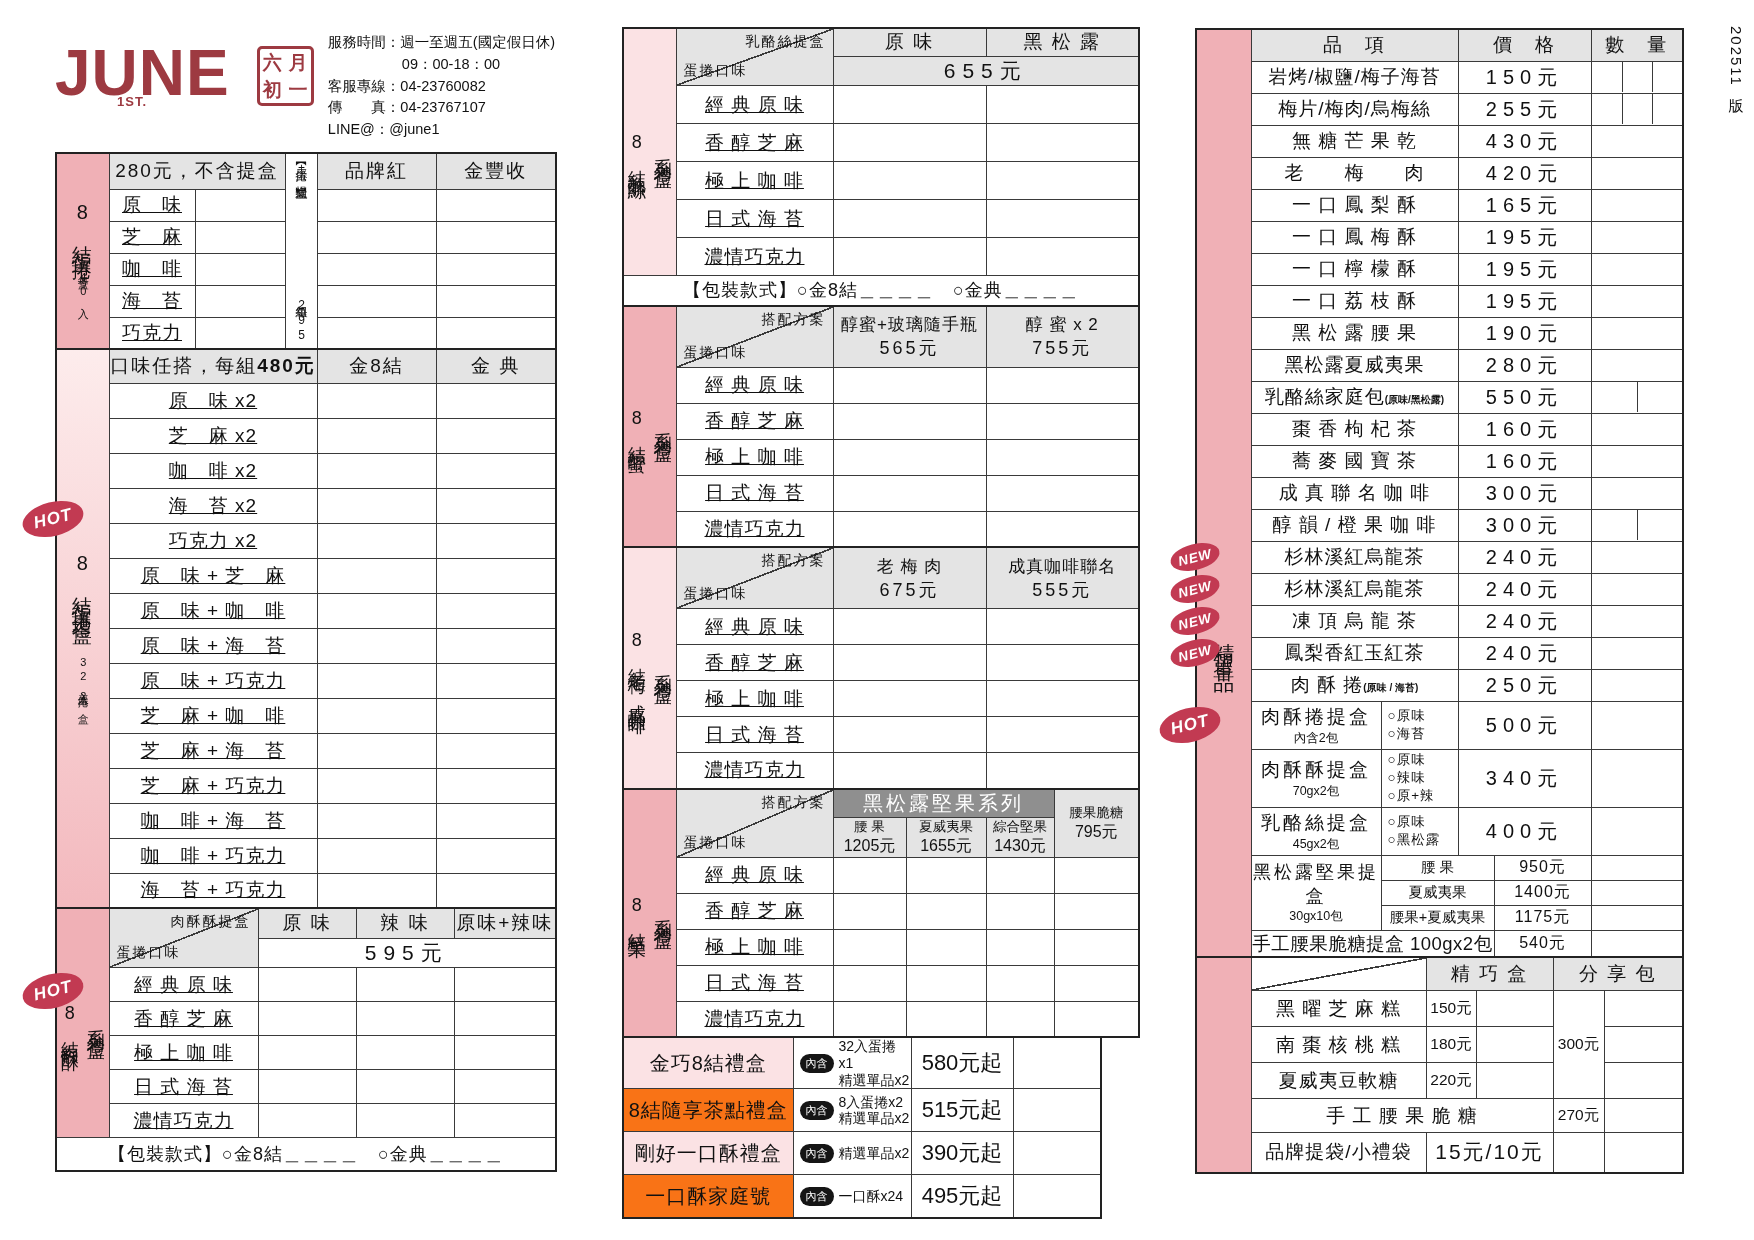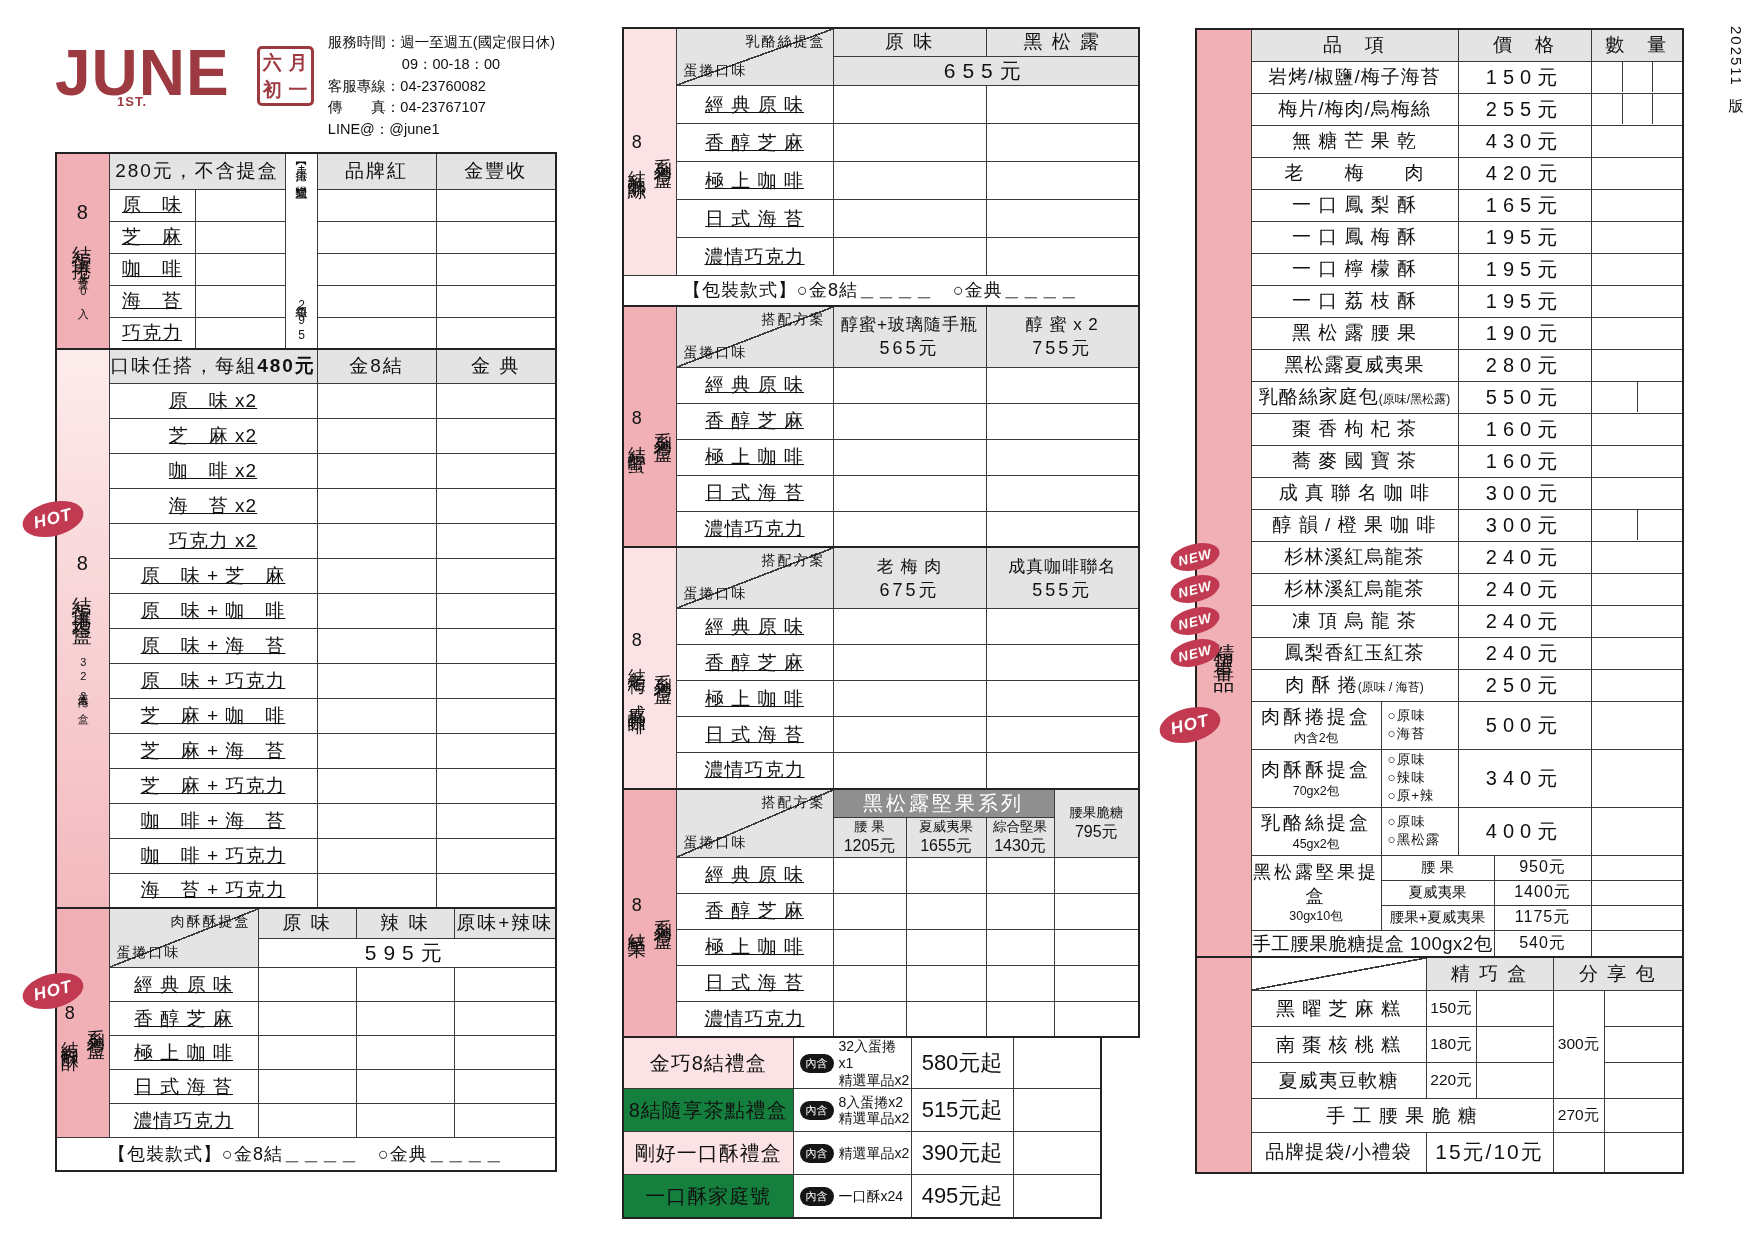--- a/index.html
+++ b/index.html
@@ -54,30 +54,30 @@
   .colhead2{background:#e4e4e4;text-align:center;}
   .colhead2 .n{font-size:17px;letter-spacing:1px;}
   .colhead2 .p{font-size:18px;letter-spacing:3px;}
   .band{background:#8f8f8f;color:#fff;text-align:center;font-size:20px;letter-spacing:3px;}
   .nut-h{background:#e4e4e4;text-align:center;}
   .nut-h .n{font-size:13.5px;letter-spacing:0px;}
   .nut-h .p{font-size:16px;letter-spacing:0px;}
 
   
   .gname{text-align:center;font-size:20px;letter-spacing:1px;}
-  .g-light{background:#fbe2e4;} .g-dark{background:#15803d;}
+  .g-light{background:#fbe2e4;} .g-dark{background:#f97316;}
   .gcont{background:#fff;}
   .gcont-wrap{display:flex;align-items:center;justify-content:flex-start;gap:5px;padding-left:6px;}
   .pill{background:#151515;color:#fff;border-radius:10px;font-size:11px;padding:2px 6px;white-space:nowrap;}
   .glines{font-size:14px;line-height:1.2;text-align:left;}
   .gprice{text-align:center;font-size:22px;}
 
   
   .rname{text-align:center;font-size:19px;letter-spacing:1px;white-space:nowrap;background:#fff;}
-  .rname .sm{font-size:12px;letter-spacing:0;}
+  .rname .sm{font-size:10px;letter-spacing:0;font-weight:bold;}
   .rprice{text-align:center;font-size:20px;letter-spacing:6px;background:#fff;}
   .qty{background:#fff;}
   .qsplit{display:grid;width:100%;}
   .qsplit div{border-left:1px solid #3a3a3a;}
   .qsplit div:first-child{border-left:none;}
   .bname .m{font-size:19px;letter-spacing:3px;text-align:center;}
   .bname .s{font-size:12.5px;text-align:center;}
   .bopts{padding-left:6px !important;}
   .bopts .opt{font-size:13.5px;letter-spacing:1px;line-height:1.35;white-space:nowrap;}
   .vname{text-align:center;font-size:14.5px;white-space:nowrap;}

